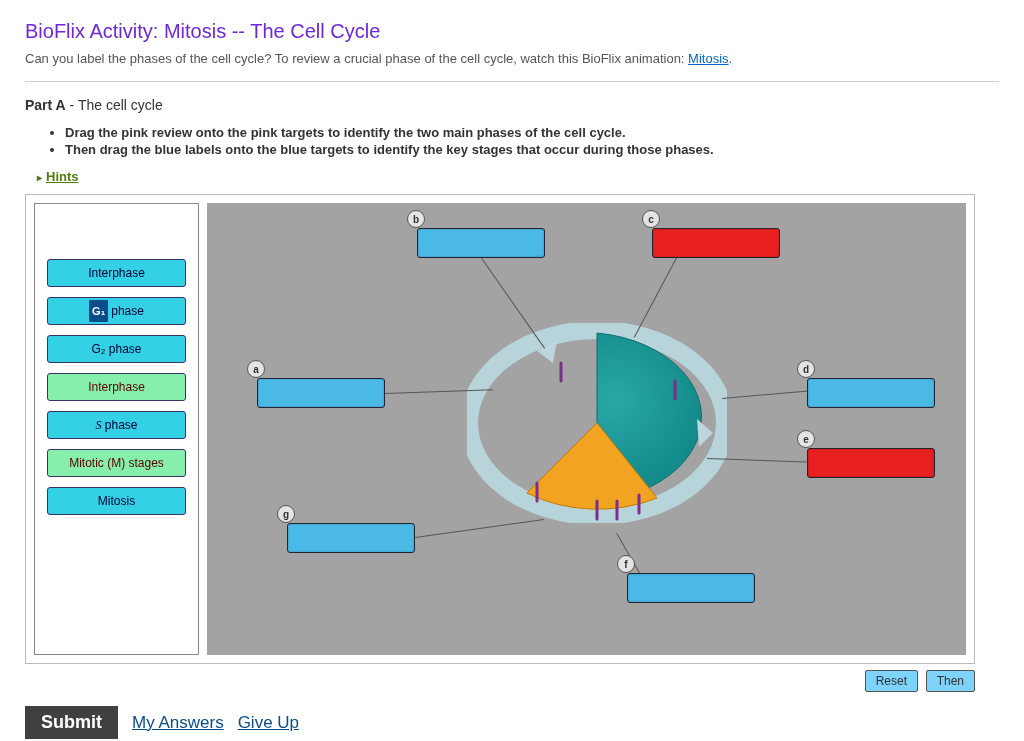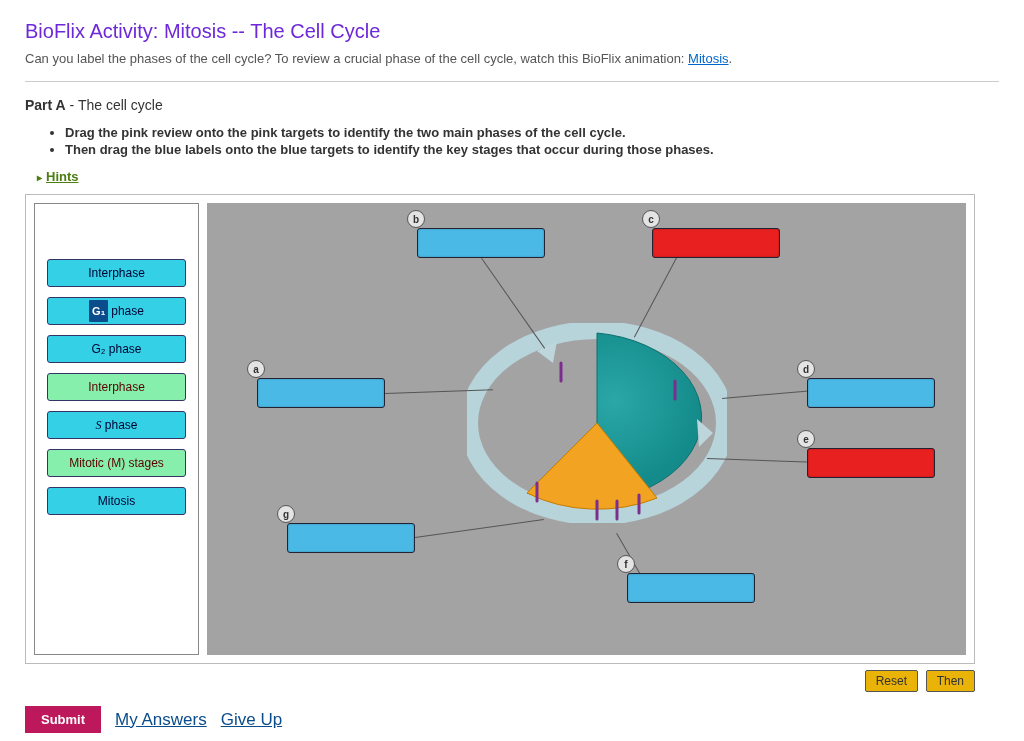--- a/index.html
+++ b/index.html
@@ -127,41 +127,41 @@
     width: 260px; height: 200px;
   }
   .footer-btns {
     width: 950px;
     text-align: right;
     margin-top: 6px;
   }
   .btn {
     display: inline-block;
     border: 1px solid #555;
-    background: #eab308;
+    background: #7dd3fc;
     padding: 3px 10px;
     font-size: 12px;
     cursor: pointer;
     border-radius: 2px;
     margin-left: 4px;
   }
   .bottom-row {
     margin-top: 14px;
     display: flex;
     align-items: center;
     gap: 14px;
   }
   .submit-btn {
-    background: #be185d;
+    background: #404040;
     color: #fff;
     font-weight: bold;
     padding: 6px 16px;
     border: none;
     cursor: pointer;
-    font-size: 13px;
+    font-size: 18px;
   }
   .link-txt {
     color: #0a4c8c;
     text-decoration: underline;
     font-size: 17px;
     cursor: pointer;
   }
   .leader {
     position:absolute;
     background:#555;

